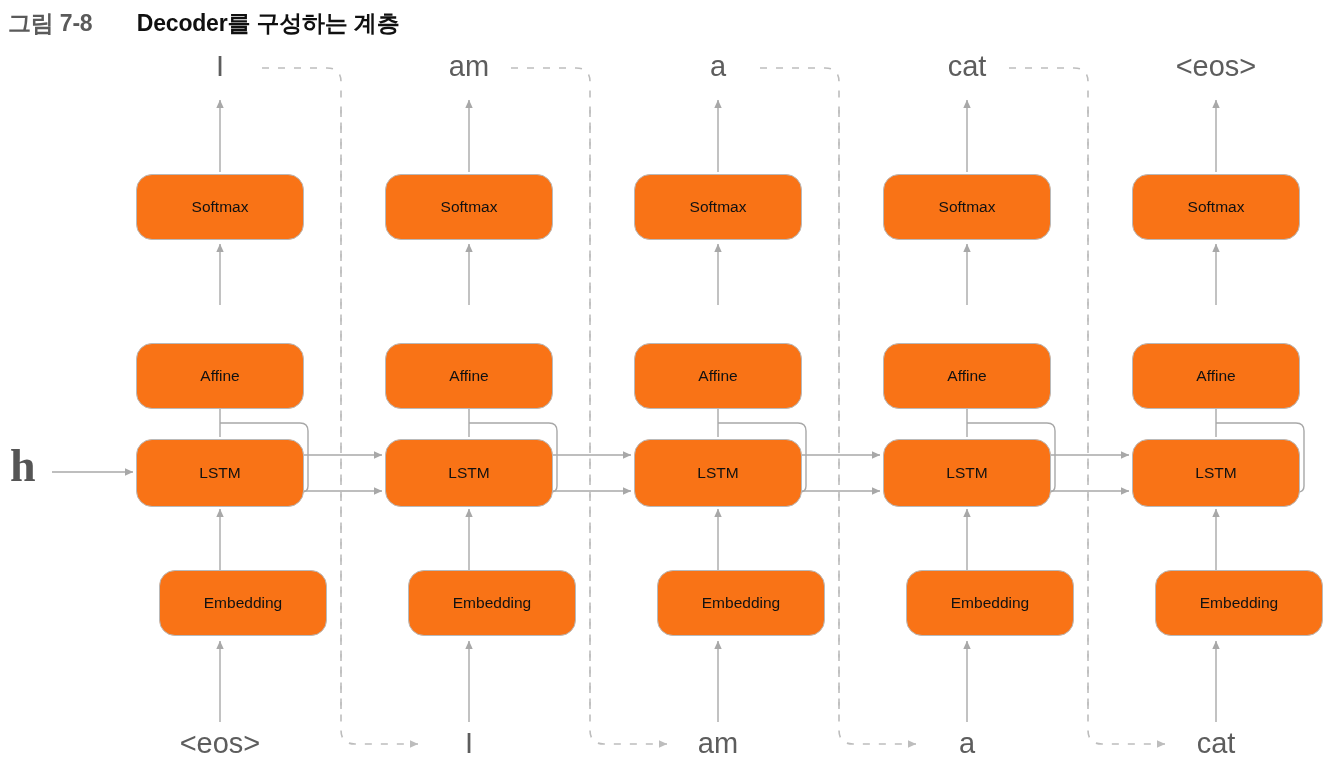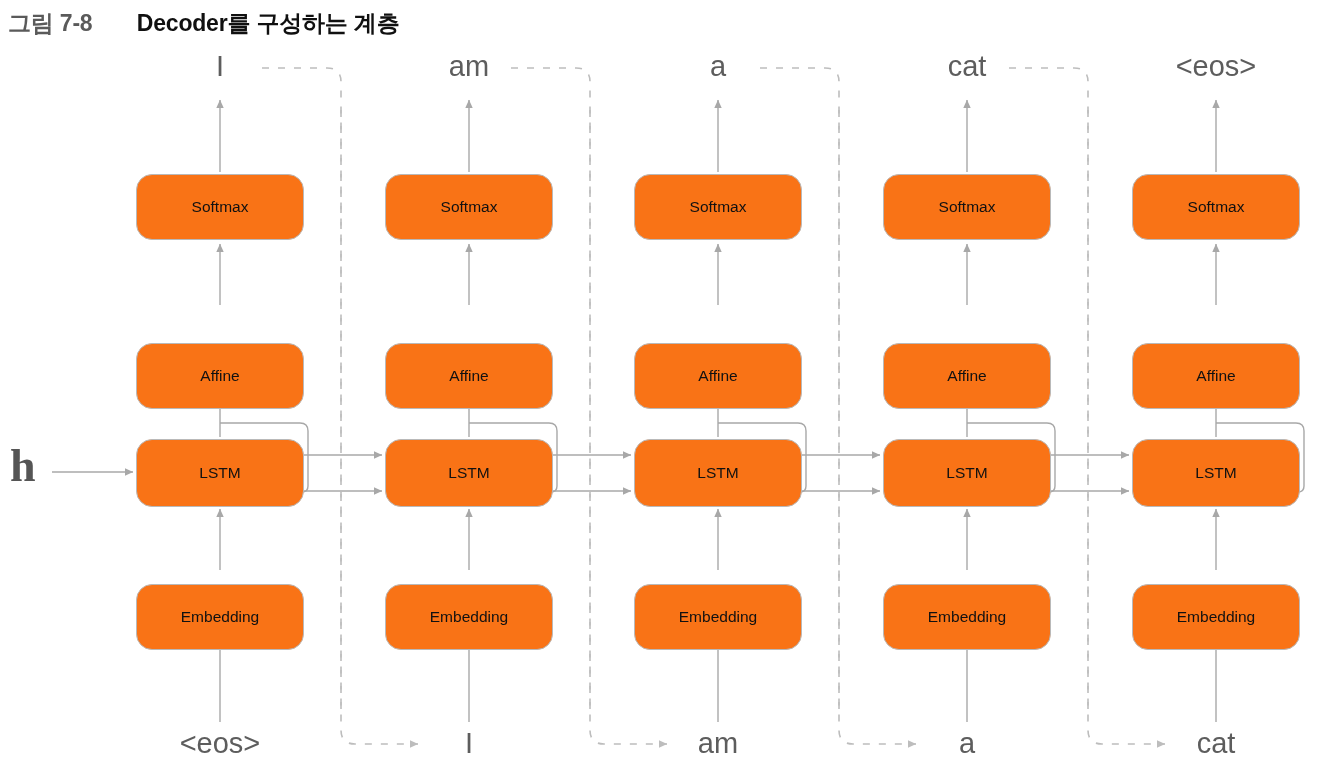--- a/index.html
+++ b/index.html
@@ -67,21 +67,21 @@
     background: #f97316;
     display: flex;
     align-items: center;
     justify-content: center;
     font-size: 15.5px;
     color: #111111;
   }
   .row-softmax  { top: 174px; }
   .row-affine   { top: 307px; margin-top: 36px; }
   .row-lstm     { top: 439px; height: 68px; }
-  .row-embed    { top: 584px; }
+  .row-embed    { top: 570px; margin-left: 23px; }
 
   
   .word-label {
     position: absolute;
     width: 168px;
     text-align: center;
     font-size: 29px;
     color: #5d5d5d;
     white-space: nowrap;
   }

